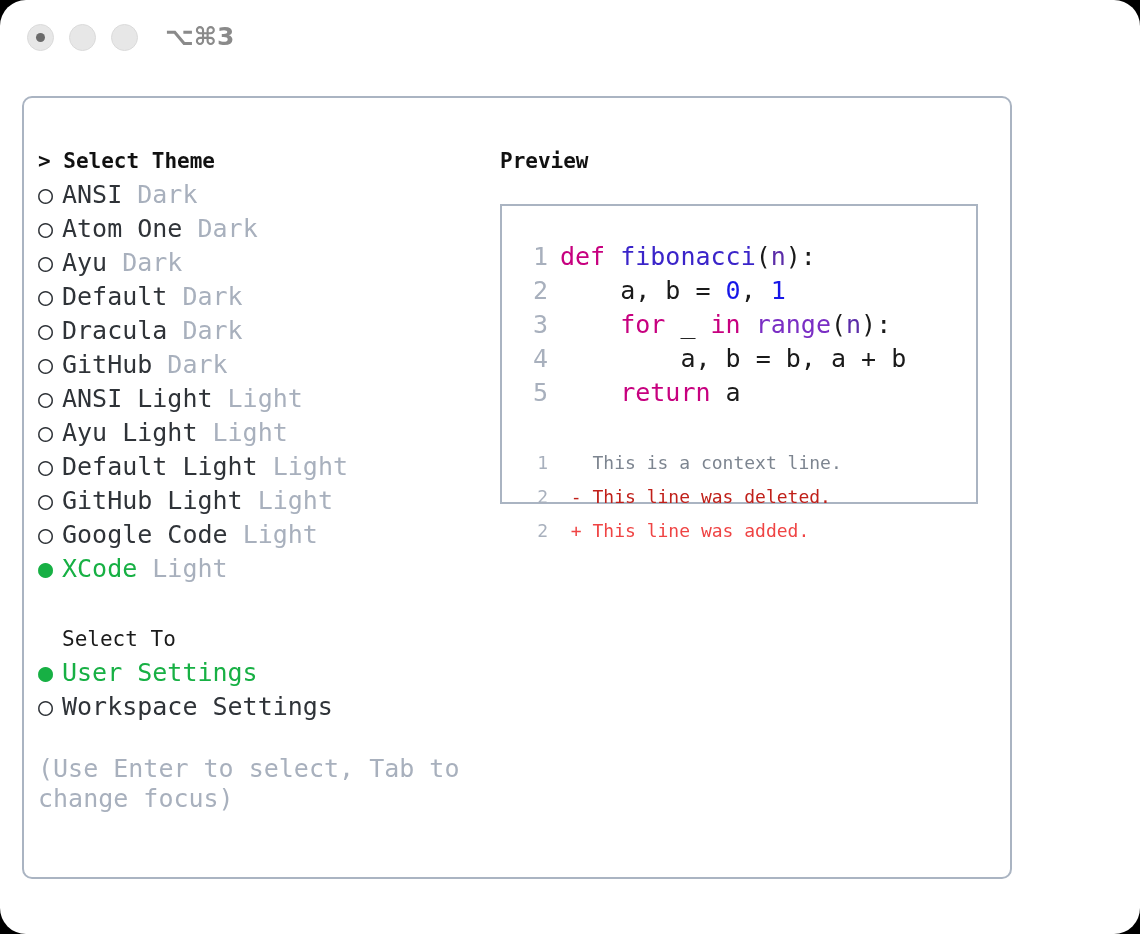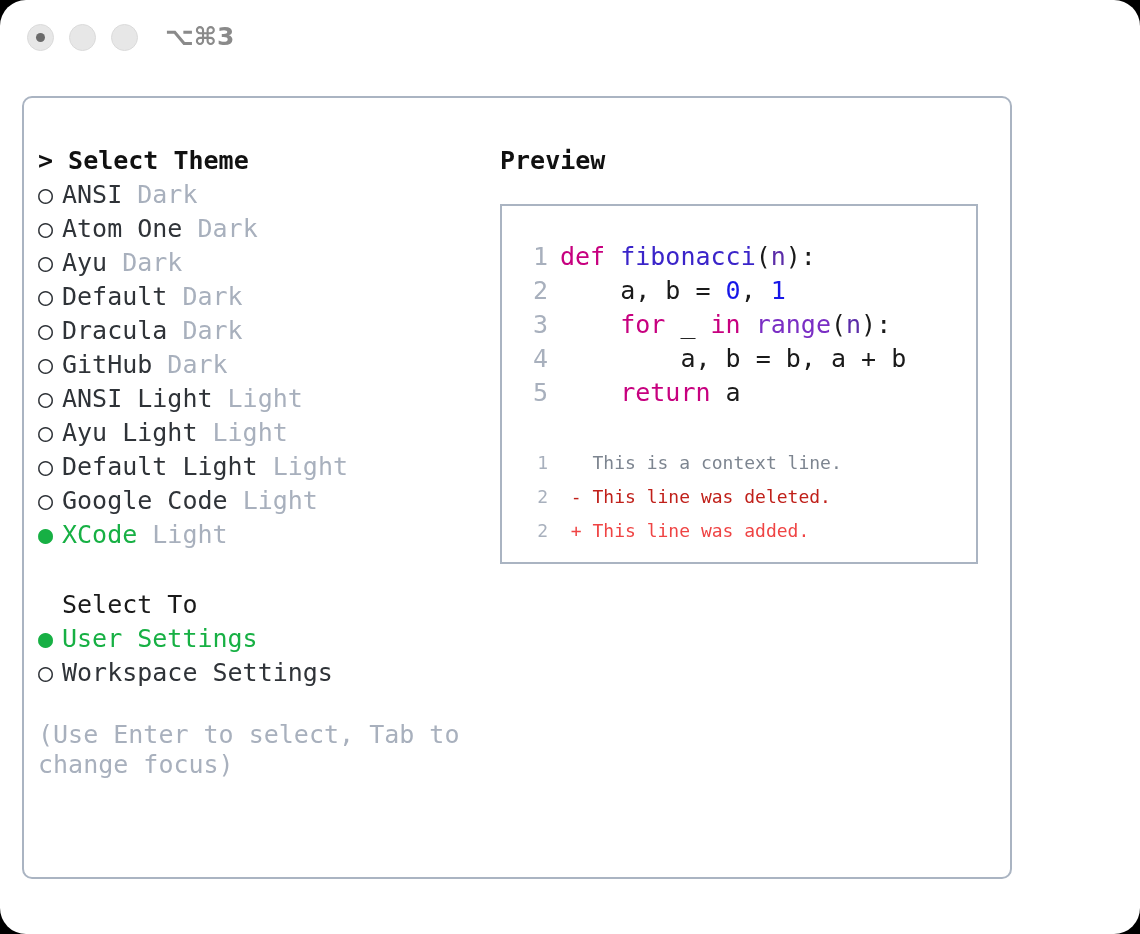--- a/index.html
+++ b/index.html
@@ -95,21 +95,21 @@
     width: 460px;
   }
   .right-col {
     position: absolute;
     left: 476px;
     top: 46px;
     width: 500px;
   }
 
   .section-title {
-    font-size: 25px;
+    font-size: 21px;
     font-weight: bold;
     color: #111111;
     line-height: 34px;
     white-space: pre;
   }
   .section-title.plain {
     font-weight: normal;
     color: #1a1a1a;
   }
 
@@ -153,21 +153,21 @@
     white-space: pre-wrap;
     width: 430px;
   }
 
   
   .preview-box {
     position: absolute;
     left: 476px;
     top: 106px;
     width: 478px;
-    height: 360px;
+    height: 300px;
     border: 2px solid #aab4c2;
     box-sizing: border-box;
     background: #ffffff;
   }
   .code {
     position: absolute;
     left: 20px;
     top: 34px;
     font-size: 25px;
     line-height: 34px;
@@ -231,20 +231,21 @@
         <ul class="list" id="theme-list">
             <li class="item"><span class="marker">○</span><span class="name">ANSI</span><span class="variant"> Dark</span></li>
             <li class="item"><span class="marker">○</span><span class="name">Atom One</span><span class="variant"> Dark</span></li>
             <li class="item"><span class="marker">○</span><span class="name">Ayu</span><span class="variant"> Dark</span></li>
             <li class="item"><span class="marker">○</span><span class="name">Default</span><span class="variant"> Dark</span></li>
             <li class="item"><span class="marker">○</span><span class="name">Dracula</span><span class="variant"> Dark</span></li>
             <li class="item"><span class="marker">○</span><span class="name">GitHub</span><span class="variant"> Dark</span></li>
             <li class="item"><span class="marker">○</span><span class="name">ANSI Light</span><span class="variant"> Light</span></li>
             <li class="item"><span class="marker">○</span><span class="name">Ayu Light</span><span class="variant"> Light</span></li>
             <li class="item"><span class="marker">○</span><span class="name">Default Light</span><span class="variant"> Light</span></li>
+            <li class="item"><span class="marker">○</span><span class="name">GitHub Light</span><span class="variant"> Light</span></li>
             <li class="item"><span class="marker">○</span><span class="name">Google Code</span><span class="variant"> Light</span></li>
             <li class="item selected"><span class="marker sel">●</span><span class="name">XCode</span><span class="variant"> Light</span></li>
           </ul>
 
         <div class="spacer-lg"></div>
         <div class="section-title plain" style="padding-left:24px;">Select To</div>
         <ul class="list" id="apply-list">
             <li class="item selected"><span class="marker sel">●</span><span class="name">User Settings</span></li>
             <li class="item"><span class="marker">○</span><span class="name">Workspace Settings</span></li>
           </ul>

